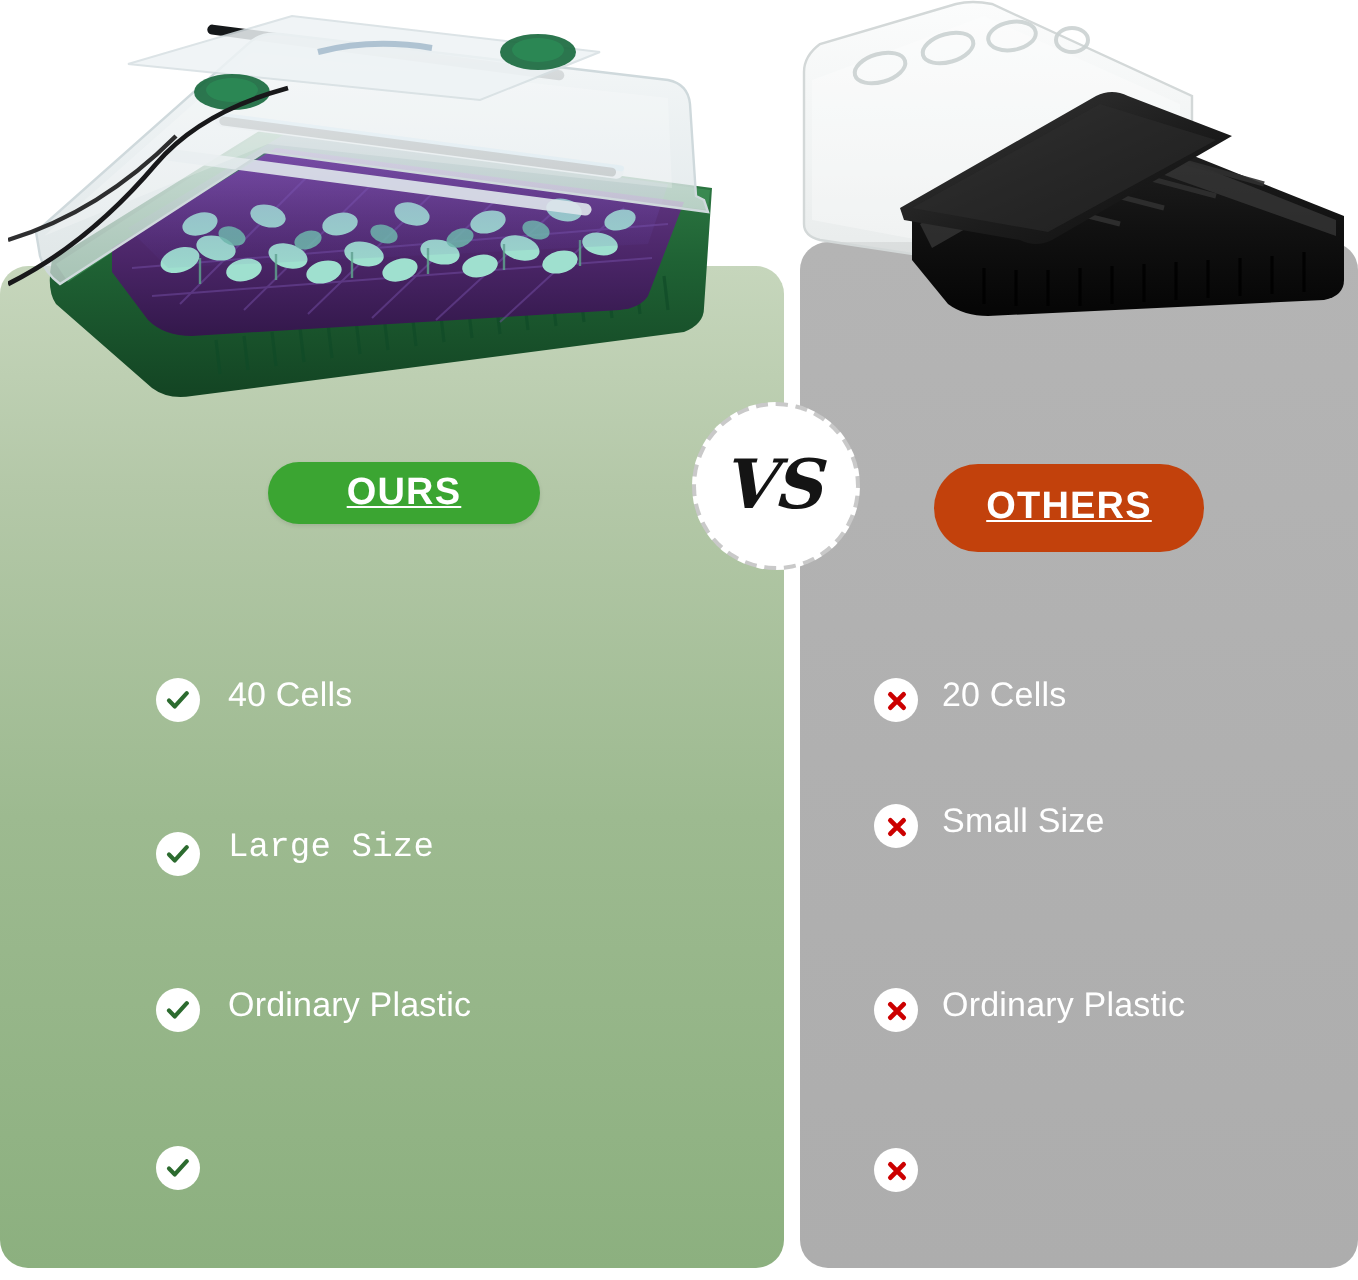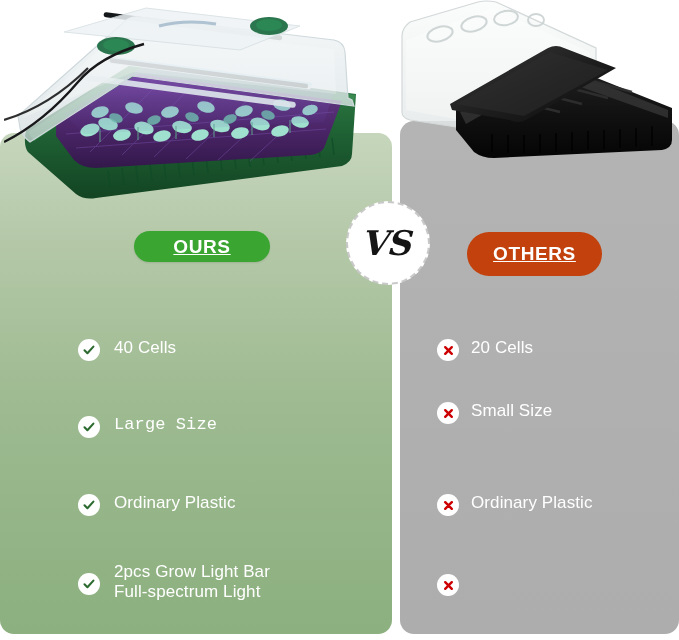--- a/index.html
+++ b/index.html
@@ -388,22 +388,20 @@
         </svg>
     </span>
     <span class="feature-text">Ordinary Plastic</span>
   </div>
   <div class="feature-row" style="top:232px;">
     <span class="mark" style="margin-top:11px;">
       <svg width="14" height="14" viewBox="0 0 14 14">
           <path d="M2.5 7.3 L5.4 10.2 L11.4 3.6" stroke="#2c6b2f" stroke-width="2.1" fill="none" stroke-linecap="round" stroke-linejoin="round"></path>
         </svg>
     </span>
-    <span class="feature-text">2pcs  Grow Light Bar
-Full-spectrum Light</span>
   </div>
 </div>
 
 <div class="feature-list" id="list-others">
   <div class="feature-row" style="top:8px;justify-content:space-between;">
     <span class="mark">
       <svg width="13" height="13" viewBox="0 0 13 13">
           <path d="M3.2 3.2 L9.8 9.8 M9.8 3.2 L3.2 9.8" stroke="#cc0000" stroke-width="2.4" stroke-linecap="round"></path>
         </svg>
     </span>

